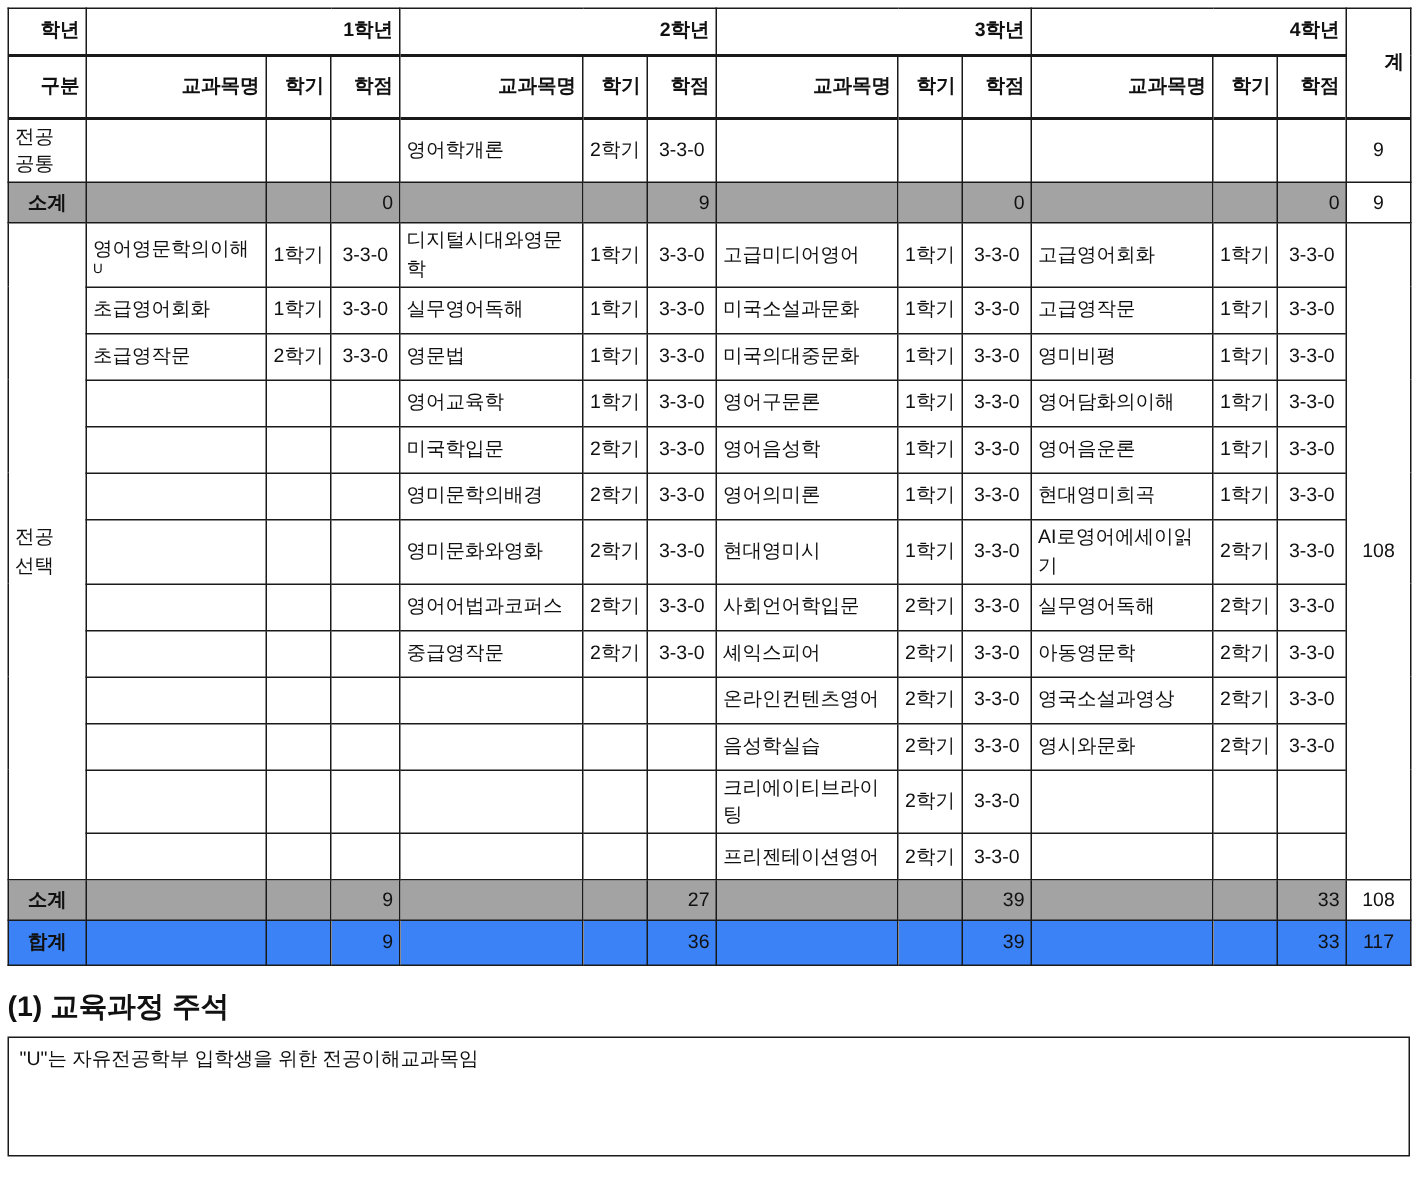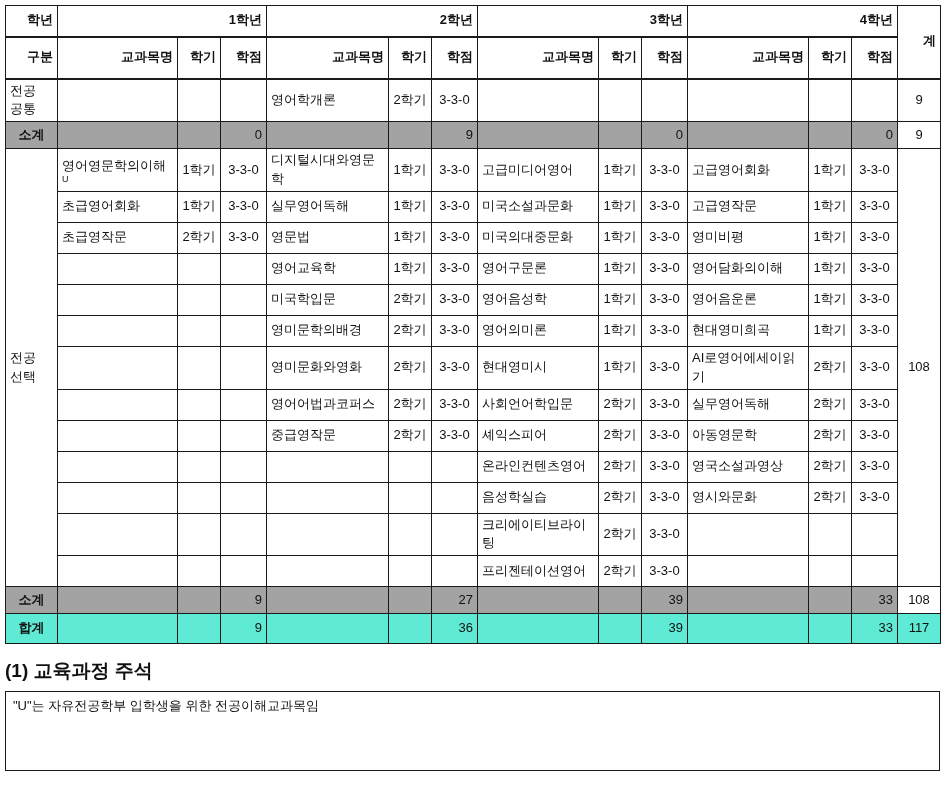--- a/index.html
+++ b/index.html
@@ -12,21 +12,21 @@
   tr.el{height:31px;}
   th.rowlabel{font-weight:normal;text-align:left;white-space:pre-line;}
   td.nm{text-align:left;word-break:break-all;}
   td.ct{text-align:center;}
   td.num{text-align:right;padding-right:8px;}
   td.tc{text-align:center;}
   tr.sub{height:27px;}
   tr.sub th, tr.sub td{background:#a3a3a3;}
   tr.sub td.tc{background:#fff;}
   tr.grand{height:30px;}
-  tr.grand th, tr.grand td{background:#5eead4;}
+  tr.grand th, tr.grand td{background:#3b82f6;}
   .umark{display:block;font-size:9px;line-height:7px;}
   .fn-head{font-size:19px;font-weight:bold;margin:14px 0 7px 0;}
   .fn-box{width:935px;height:80px;border:1px solid #1a1a1a;box-sizing:border-box;padding:5px 7px;font-size:13px;}
 </style>
 </head>
 <body>
 
 <div class="page">
   <table class="cur">
     <colgroup>

